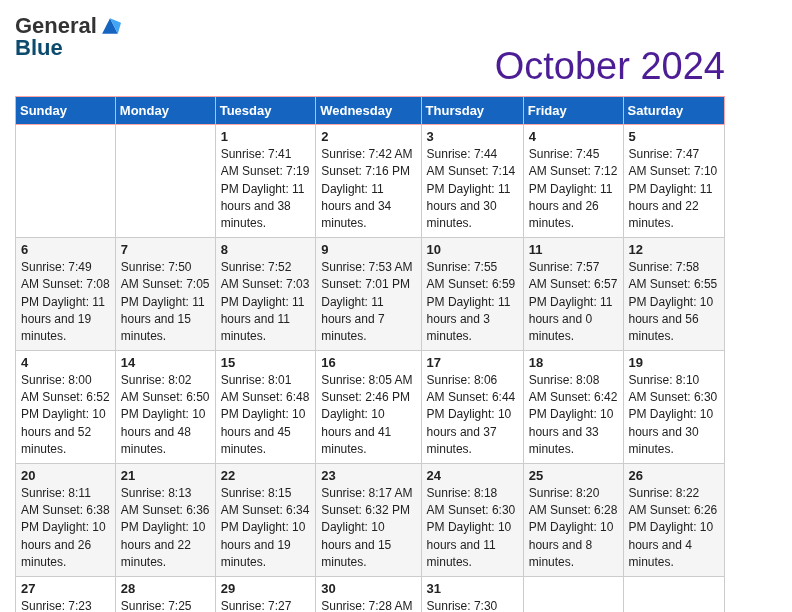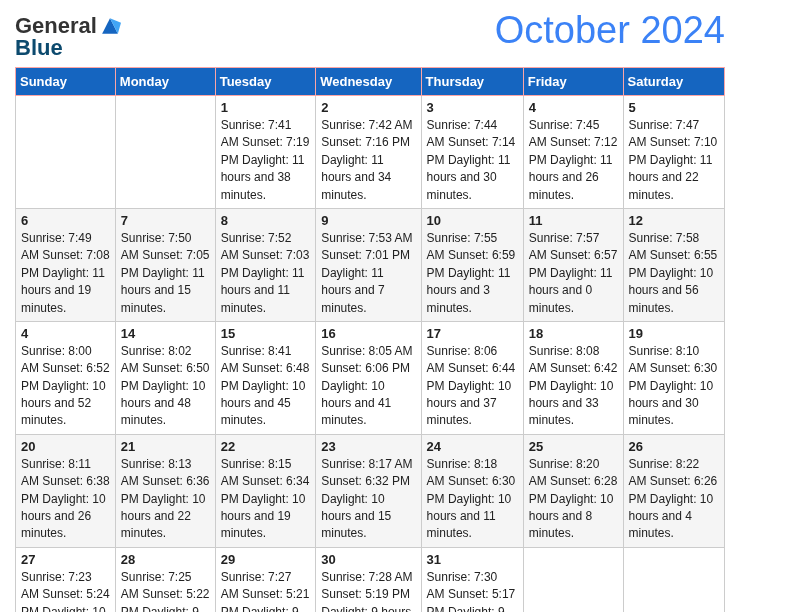--- a/index.html
+++ b/index.html
@@ -36,22 +36,23 @@
       width: 22px;
       height: 22px;
       margin-left: 2px;
     }
     .title-block {
       text-align: right;
     }
     .month-title {
       font-size: 38px;
       font-weight: normal;
-      color: #3b82f6;
+      color: #4c1d95;
       line-height: 1.1;
+      margin-top: 36px;
     }
     .location {
       font-size: 16px;
       color: #444;
     }
     .calendar {
       width: 100%;
       border-collapse: collapse;
       border: 1px solid #ccc;
     }
@@ -227,29 +228,29 @@
           </td>
           <td>
             <span class="day-num">14</span>
             <div class="day-info">Sunrise: 8:02 AM
 Sunset: 6:50 PM
 Daylight: 10 hours
 and 48 minutes.</div>
           </td>
           <td>
             <span class="day-num">15</span>
-            <div class="day-info">Sunrise: 8:41 AM
+            <div class="day-info">Sunrise: 8:01 AM
 Sunset: 6:48 PM
 Daylight: 10 hours
 and 45 minutes.</div>
           </td>
           <td>
             <span class="day-num">16</span>
             <div class="day-info">Sunrise: 8:05 AM
-Sunset: 6:06 PM
+Sunset: 2:46 PM
 Daylight: 10 hours
 and 41 minutes.</div>
           </td>
           <td>
             <span class="day-num">17</span>
             <div class="day-info">Sunrise: 8:06 AM
 Sunset: 6:44 PM
 Daylight: 10 hours
 and 37 minutes.</div>
           </td>

